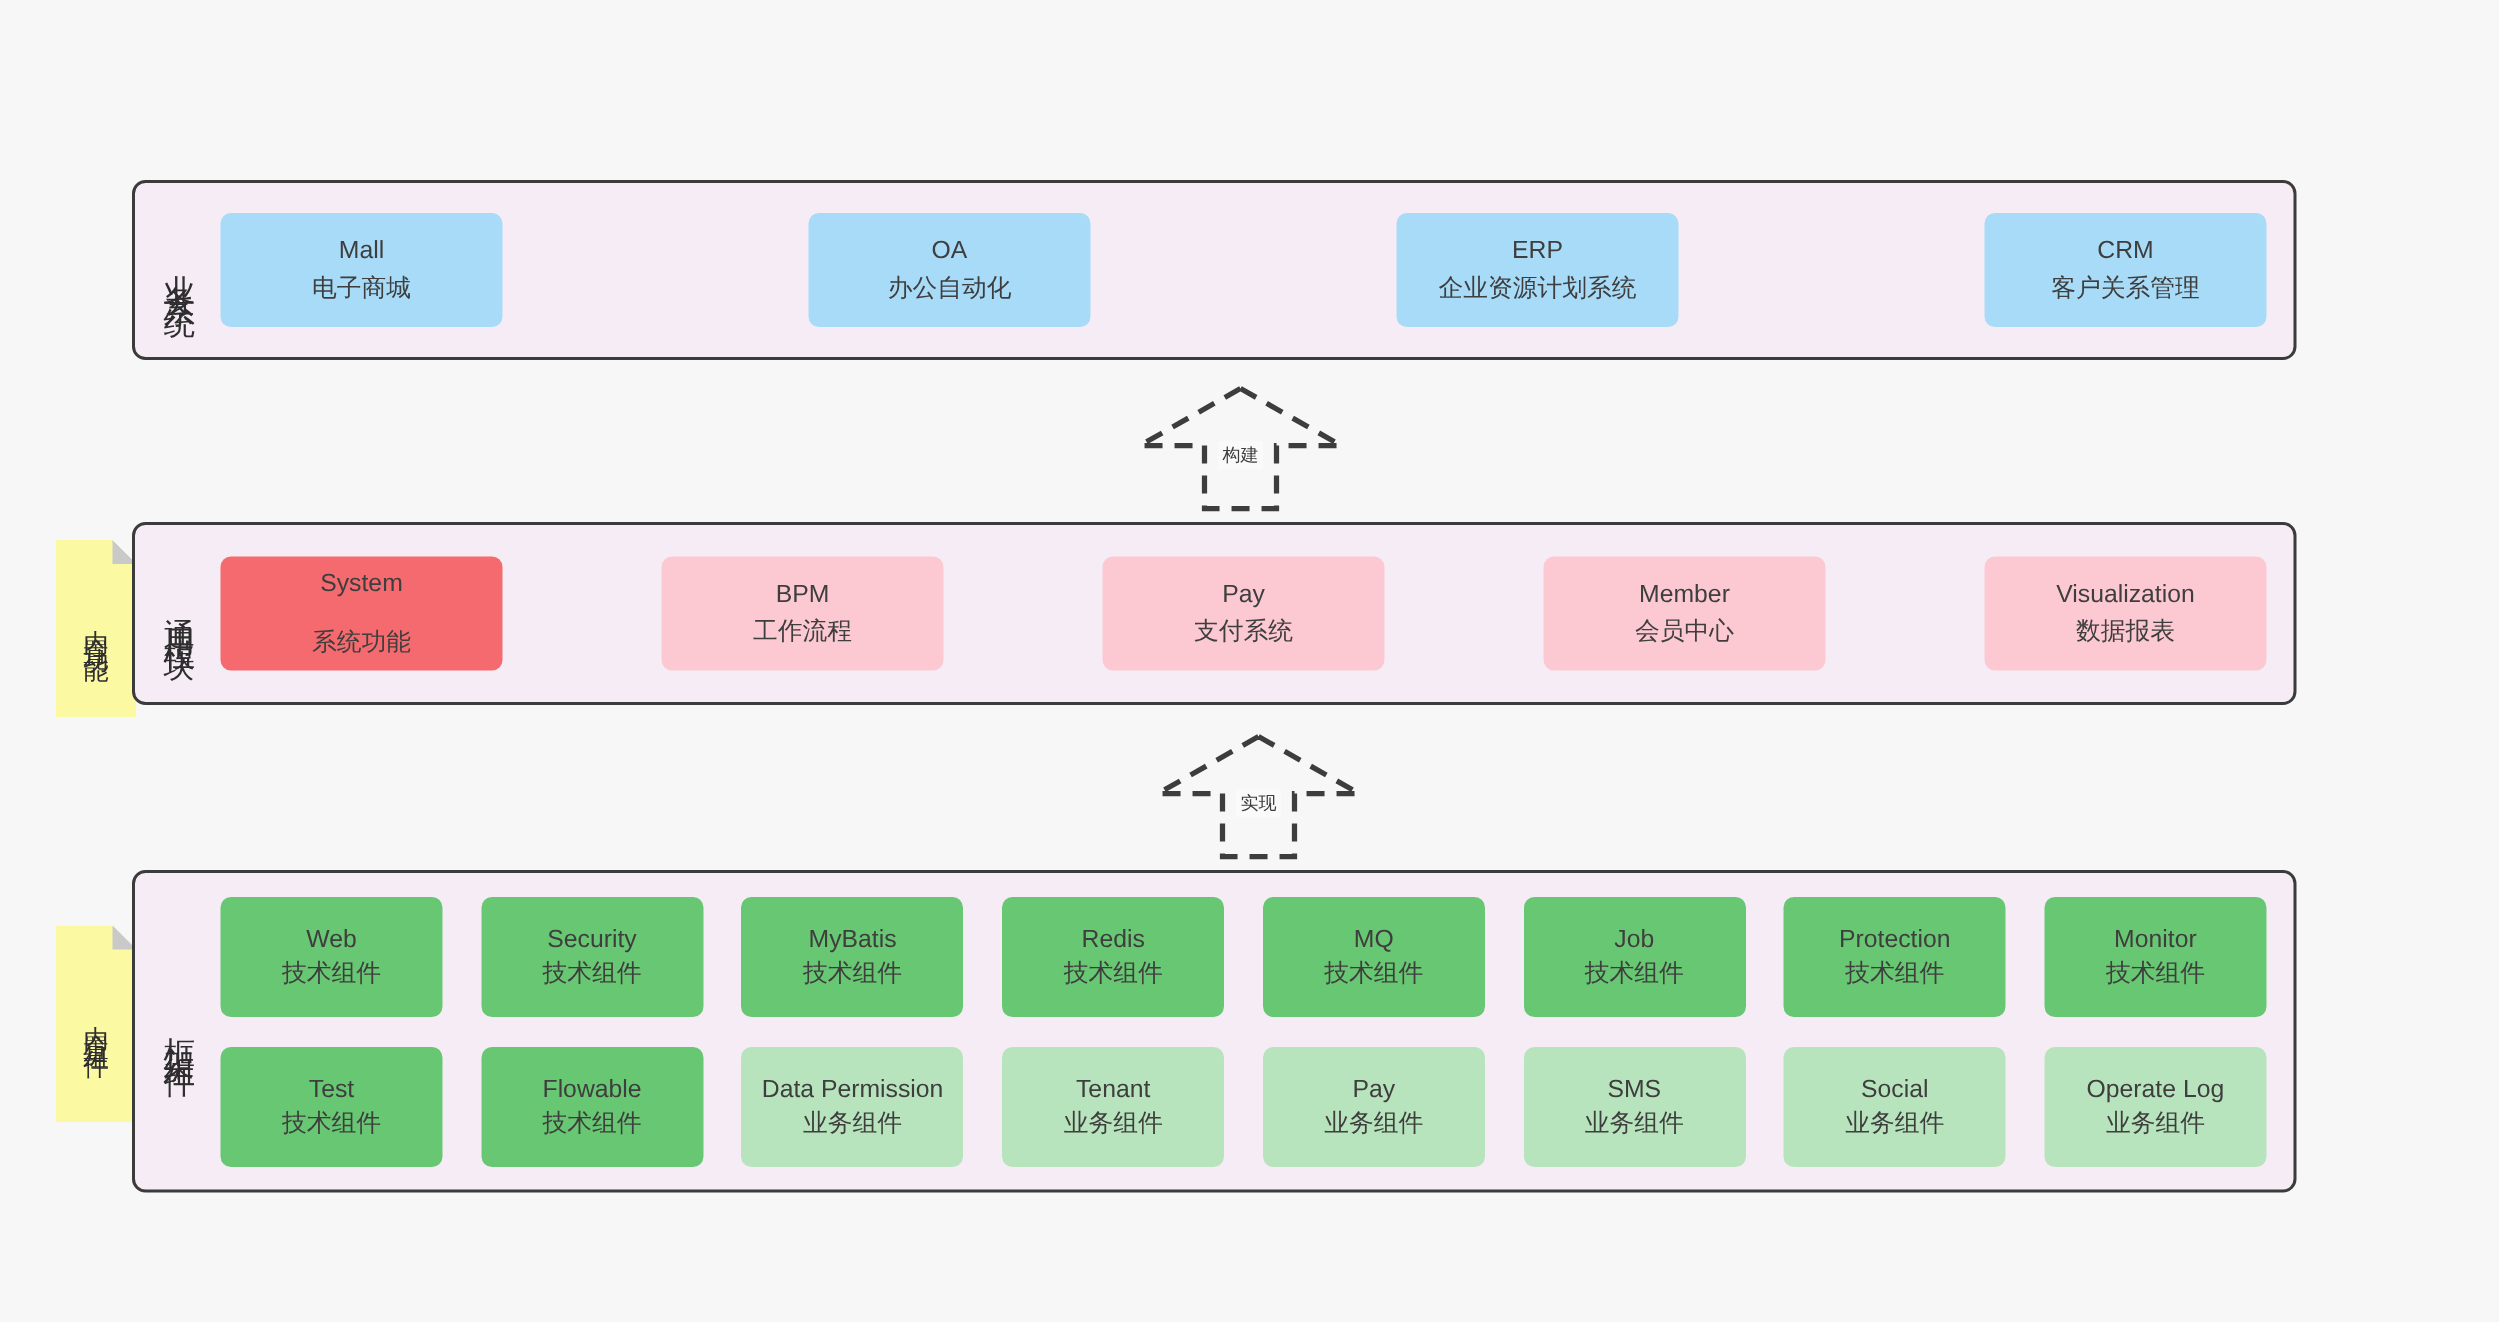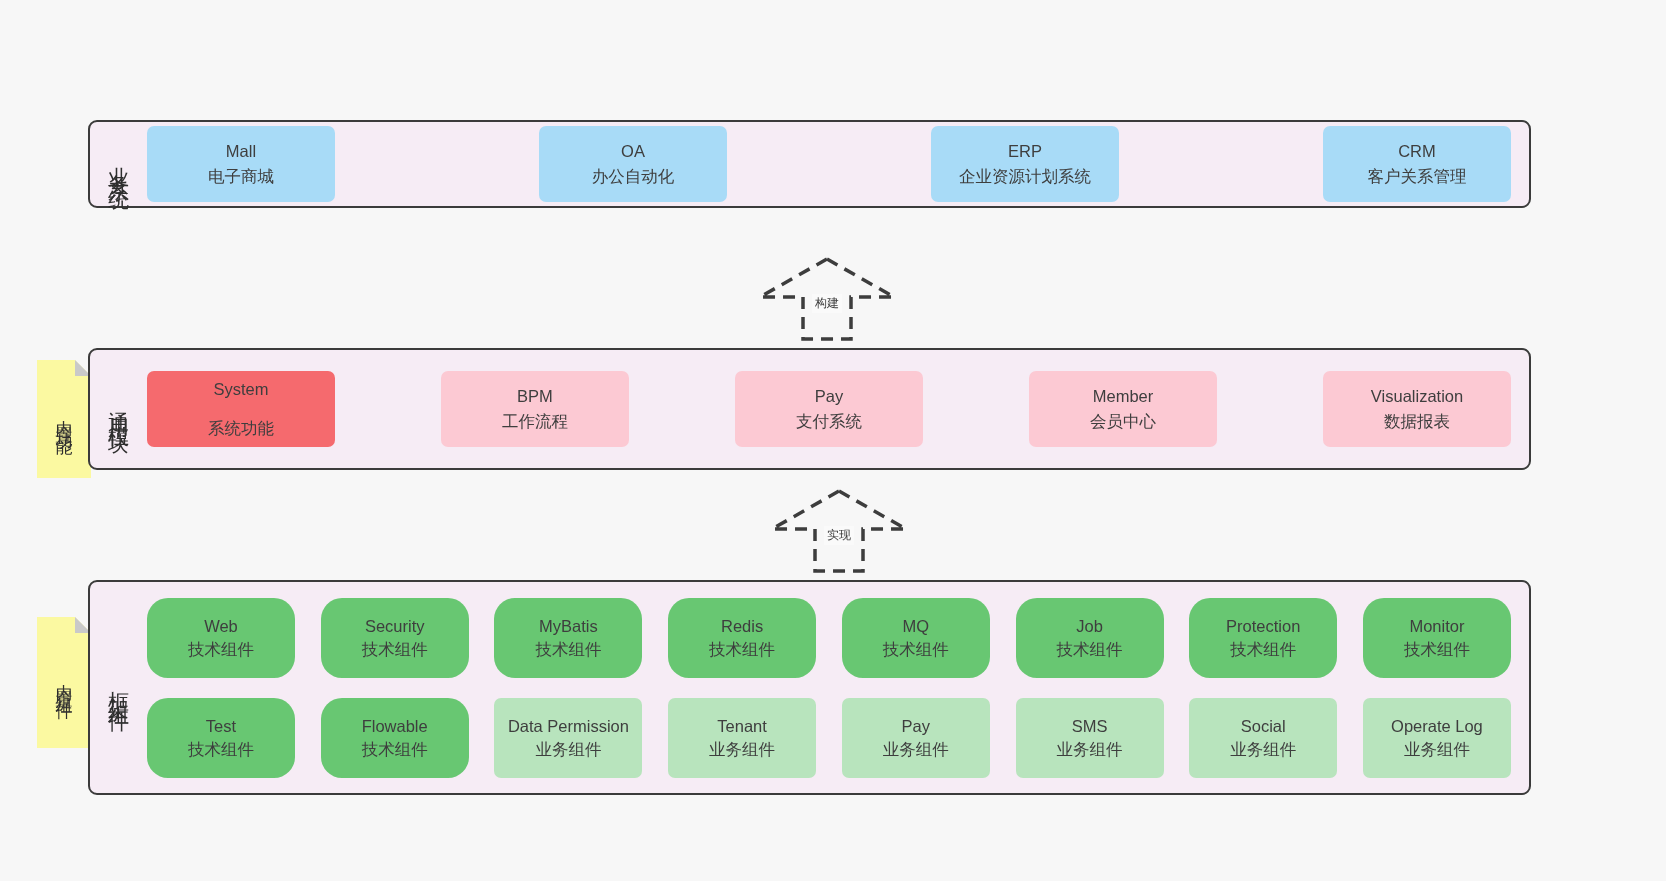--- a/index.html
+++ b/index.html
@@ -9,21 +9,21 @@
     font-family:"Liberation Sans","DejaVu Sans",sans-serif;
     color:var(--text,#3e3e3e);
   }
   .panel{
     position:absolute;left:88px;width:1443px;box-sizing:border-box;
     background:var(--panel-bg,#f6ecf5);
     border:2px solid var(--panel-border,#3b3b3b);
     border-radius:9px;
     display:flex;align-items:stretch;
   }
-  .panel-business{top:120px;height:88px;}
+  .panel-business{top:120px;height:120px;}
   .panel-modules{top:348px;height:122px;}
   .panel-framework{top:580px;height:215px;}
   .side-label{
     width:57px;flex:0 0 57px;display:flex;align-items:center;justify-content:center;
   }
   .vtext{
     writing-mode:vertical-lr;text-orientation:upright;
     font-size:21px;letter-spacing:7px;color:var(--label-text,#2e2e2e);
     white-space:nowrap;
   }
@@ -39,21 +39,21 @@
   .box{
     border-radius:7px;display:flex;flex-direction:column;align-items:center;justify-content:center;
     text-align:center;font-size:16.5px;line-height:25px;color:var(--text,#3e3e3e);
     box-sizing:border-box;padding:2px 6px;
   }
   .box.big{width:188px;height:76px;}
   .box.fw{width:148px;height:80px;line-height:23px;}
   .blue{background:var(--blue,#a8dbf7);}
   .red{background:var(--red,#f56a6e);gap:14px;}
   .pink{background:var(--pink,#fcc9d3);}
-  .green{background:var(--green,#68c772);border-radius:21px;}
+  .green{background:var(--green,#68c772);}
   .green-light{background:var(--green-light,#b8e4bd);}
 
   .note{
     position:absolute;left:37px;width:54px;box-sizing:border-box;
     background:var(--yellow,#fbf9a1);
     display:flex;align-items:center;justify-content:center;
     clip-path:polygon(0 0,calc(100% - 16px) 0,100% 16px,100% 100%,0 100%);
   }
   .note::before{
     content:"";position:absolute;top:0;right:0;width:16px;height:16px;

